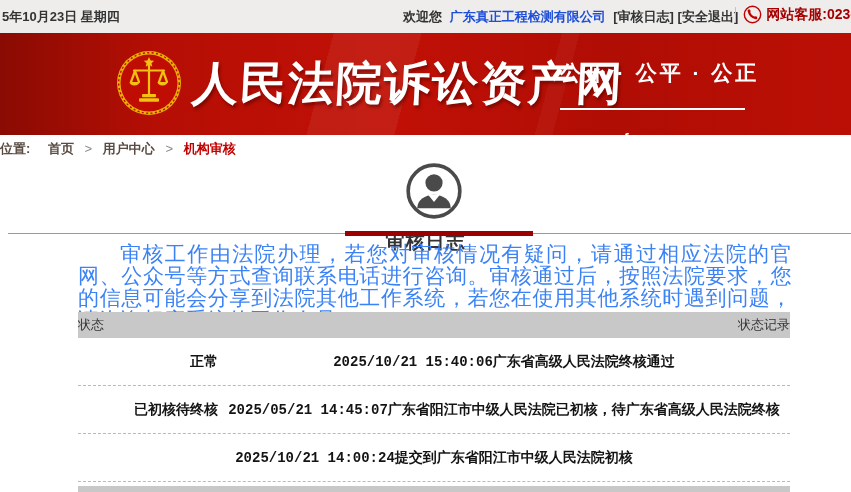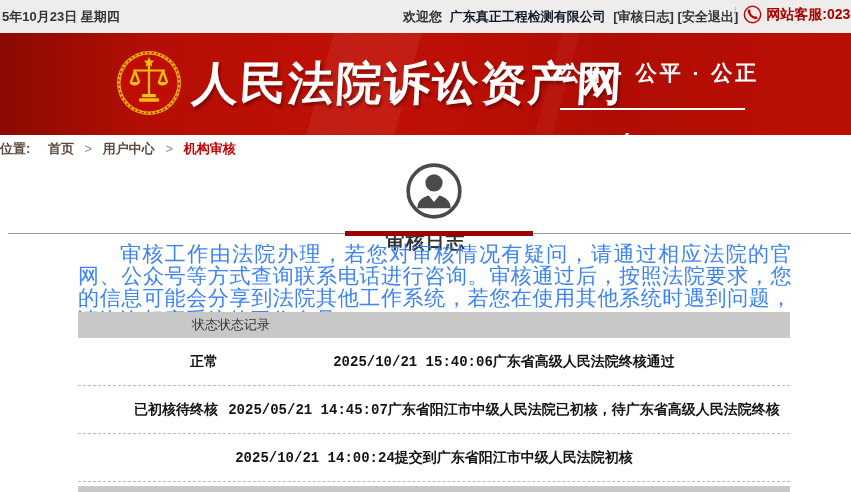--- a/index.html
+++ b/index.html
@@ -4,21 +4,21 @@
 <style>
   * { margin:0; padding:0; box-sizing:border-box; }
   html,body { background:#fff; }
   body { font-family:"Liberation Sans","DejaVu Sans",sans-serif; }
   .page { position:relative; width:851px; height:492px; overflow:hidden; background:#fff; }
 
   
   .topbar { position:absolute; left:0; top:0; width:851px; height:34px; background:#eeedec; }
   .topbar-date { position:absolute; left:2px; top:8px; font-size:13px; font-weight:bold; color:#333; white-space:nowrap; }
   .welcome-group { position:absolute; left:403px; top:8px; font-size:13px; font-weight:bold; color:#333; white-space:nowrap; }
-  .welcome-company { color:#0f172a; margin:0 4px; cursor:pointer;font-family:Liberation Serif, serif; }
+  .welcome-company { color:#1d4ed8; margin:0 4px; cursor:pointer;font-family:Liberation Serif, serif; }
   .welcome-link { color:#333; cursor:pointer; }
   .hotline-group { position:absolute; left:735px; top:5px; width:120px; display:flex; align-items:center; white-space:nowrap; }
   .hotline-sep { width:1px; height:15px; background:#e3b6ae; margin-right:8px; }
   .phone-icon { width:19px; height:19px; margin-right:4px; flex:0 0 auto; }
   .hotline-text { font-size:14px; font-weight:bold; color:#a50000; }
 
   
   .banner { position:absolute; left:0; top:33px; width:851px; height:102px;
     background:
       linear-gradient(105deg, rgba(255,255,255,0.00) 0 38%, rgba(255,255,255,0.06) 38% 48%, rgba(255,255,255,0.00) 48% 64%, rgba(255,255,255,0.04) 64% 66%, rgba(255,255,255,0.00) 66%),
@@ -39,22 +39,22 @@
   
   .avatar-wrap { position:absolute; left:405px; top:162px; width:58px; height:58px; }
   .page-title { position:absolute; left:0; top:208px; width:851px; text-align:center; font-size:19px; font-weight:bold; color:#333; letter-spacing:1px;margin-top:21px; }
   .divider-line { position:absolute; left:8px; top:233px; width:843px; height:0; border-top:1px solid #9a9a9a; }
   .divider-red { position:absolute; left:345px; top:231px; width:188px; height:5px; background:#9c0000; }
 
   .notice { position:absolute; left:78px; top:243px; width:714px; font-size:21px; line-height:22px; color:#3b82f6; text-indent:2em; text-align:justify; letter-spacing:0.5px; }
 
   .audit-table { position:absolute; left:78px; top:312px; width:712px; }
   .thead { display:flex; height:26px; background:#c8c8c8; align-items:center; font-size:13px; color:#333; }
-  .th-status { width:140px; text-align:right;padding-left:20px; }
-  .th-record { flex:1; text-align:left; }
+  .th-status { width:140px; text-align:left; }
+  .th-record { flex:1; text-align:right; }
   .trow { display:flex; height:48px; align-items:center; border-bottom:1px dashed #b9b9b9; font-size:14px; font-weight:bold; color:#141414; }
   .td-status { width:140px; text-align:right; }
   .td-record { flex:1; text-align:center; white-space:nowrap; overflow:hidden;font-family:Liberation Mono, monospace; }
   .table-bottom-bar { height:26px; background:#c8c8c8; margin-top:4px; }
 </style>
 </head>
 <body>
 
 <div class="page">
 

